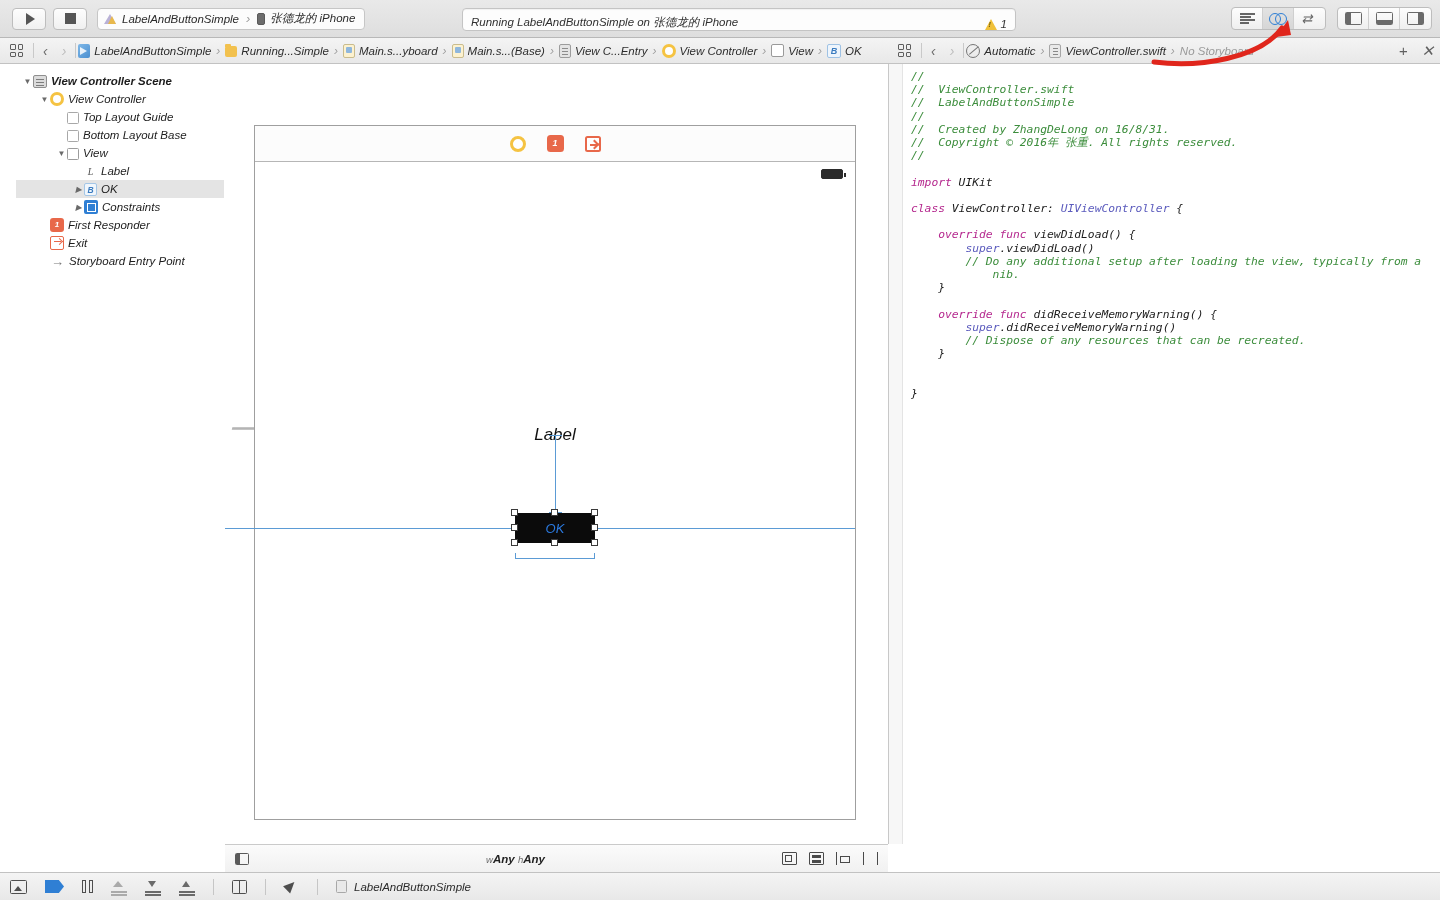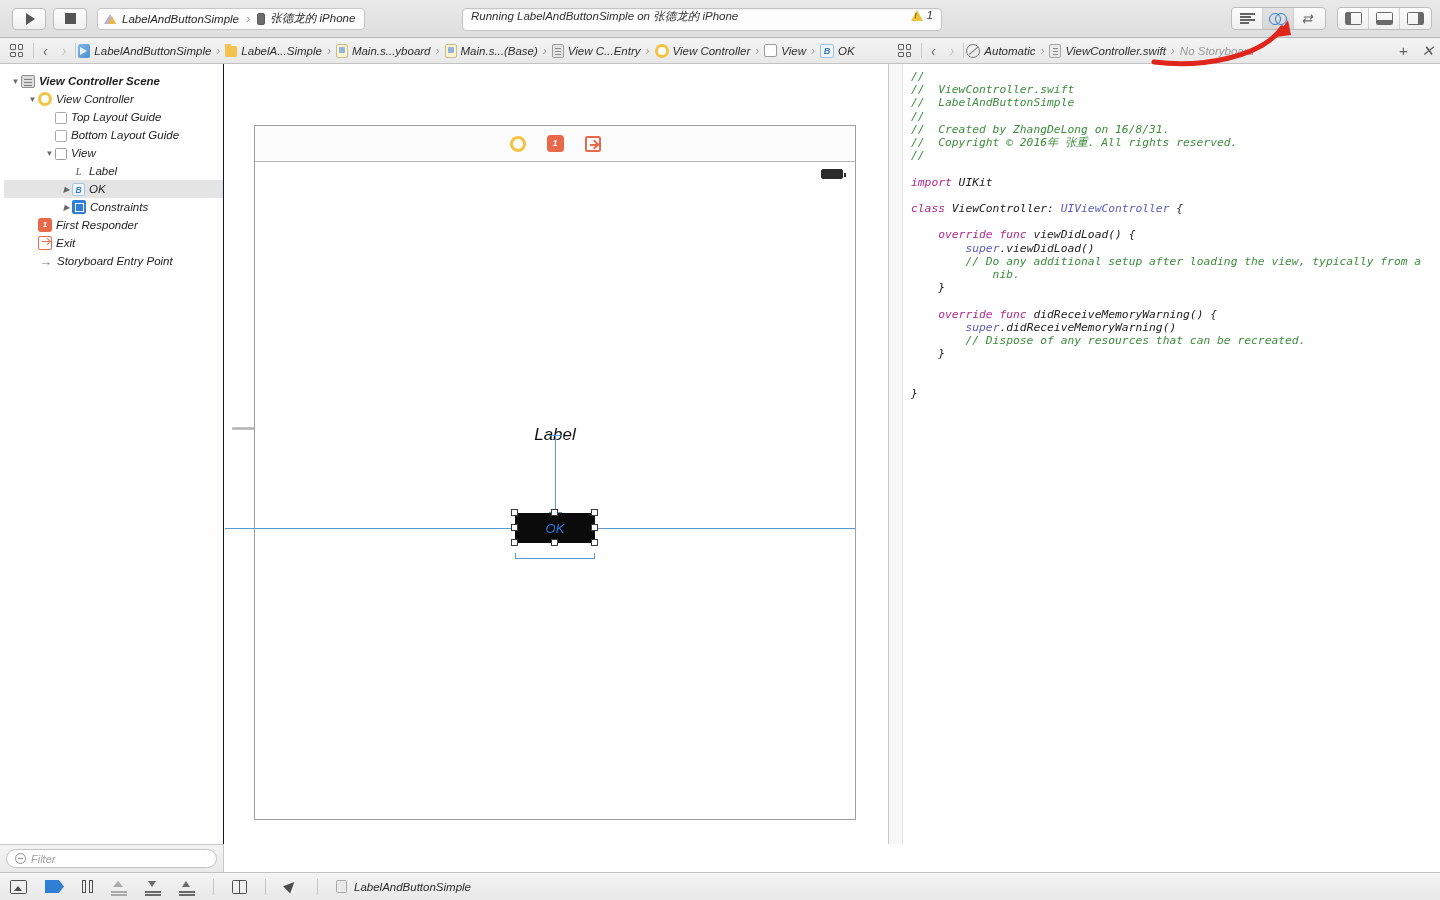--- a/index.html
+++ b/index.html
@@ -53,23 +53,23 @@
     content:''; position:absolute; left:4px; bottom:1px; width:0; height:0;
     border-left:4px solid transparent; border-right:4px solid transparent;
     border-bottom: 8px solid #e8b84c;
   }
   .ic-phone {
     width: 8px; height: 12px; border: 1.4px solid #5b5b5b; border-radius: 2px;
     background: #6d6d6d; display: inline-block;
   }
 
   .status-bar {
-    position: absolute; left: 462px; top: 8px; width: 480px; height: 23px;
+    position: absolute; left: 462px; top: 8px; width: 554px; height: 23px;
     background: #fdfdfd; border: 1px solid #c4c4c4; border-radius: 4px;
-    display: flex; align-items: flex-start; padding: 0 8px;
+    display: flex; align-items: flex-end; padding: 0 8px;
     box-shadow: 0 1px 1px rgba(0,0,0,.05) inset;
   }
   .status-text { font-size: 11.5px; color: #303030; flex: 1; }
   .warn-wrap { display: flex; align-items: center; gap: 4px; }
   .warn-tri {
     width: 0; height: 0; border-left: 6.5px solid transparent;
     border-right: 6.5px solid transparent; border-bottom: 11px solid #f0c13a;
     position: relative;
   }
   .warn-tri::after {
@@ -141,21 +141,21 @@
     color:#3a7bbf; font-size:9px; text-align:center; line-height:13px; font-weight:bold; }
   .mi-swift { background:#e9e9e9; border:1px solid #a6a6a6; border-radius:2px; }
   .mi-swift::after{content:'';position:absolute;left:2.5px;top:3px;right:2.5px;height:1px;background:#888;
     box-shadow:0 3px 0 #888,0 6px 0 #888;}
   .mi-auto { width: 14px; height: 14px; border-radius:50%; border:1.4px solid #777; }
   .mi-auto::after{content:'';position:absolute;left:1px;top:5px;width:12px;height:1.4px;background:#777;
     transform:rotate(-40deg);}
 
   
   .navigator {
-    position: absolute; left: 4px; top: 64px; width: 224px; bottom: 56px;
+    position: absolute; left: 16px; top: 64px; width: 224px; bottom: 56px;
     background: #ffffff; border-right: 5px solid #0f172a;
   }
   .nav-tree { padding-top: 8px; font-size: 11.5px; color: #1d1d1d; }
   .tr-row { height: 18px; display: flex; align-items: center; white-space: nowrap; }
   .tr-row.selected { background: #e4e4e4; }
   .tw { width: 11px; text-align: center; color: #6a6a6a; font-size: 8px; flex: none; }
   .tw.open::before { content: '▼'; }
   .tw.closed::before { content: '▶'; }
   .tr-ic { width: 15px; height: 15px; margin-right: 4px; position: relative; flex: none; }
   .tr-lbl { font-size: 11.5px; }
@@ -393,21 +393,21 @@
     <span class="jb-nav disabled">›</span>
     <span class="jb-sep"></span>
     <div class="crumbs" id="crumbs-left">
         <span class="crumb">
           <span class="mi mi-proj"></span>
           <span>LabelAndButtonSimple</span>
         </span>
         <span class="crumb-chev">›</span>
         <span class="crumb">
           <span class="mi mi-folder"></span>
-          <span>LabelA...Simple</span>
+          <span>Running...Simple</span>
         </span>
         <span class="crumb-chev">›</span>
         <span class="crumb">
           <span class="mi mi-sb"></span>
           <span>Main.s...yboard</span>
         </span>
         <span class="crumb-chev">›</span>
         <span class="crumb">
           <span class="mi mi-sb"></span>
           <span>Main.s...(Base)</span>
@@ -480,21 +480,21 @@
           <span class="tr-lbl">View Controller</span>
         </div>
         <div class="tr-row" style="padding-left: 40px;">
           <span class="tw"></span>
           <span class="tr-ic ic-guide"></span>
           <span class="tr-lbl">Top Layout Guide</span>
         </div>
         <div class="tr-row" style="padding-left: 40px;">
           <span class="tw"></span>
           <span class="tr-ic ic-guide"></span>
-          <span class="tr-lbl">Bottom Layout Guide</span>
+          <span class="tr-lbl">Bottom Layout Base</span>
         </div>
         <div class="tr-row" style="padding-left: 40px;">
           <span class="tw open"></span>
           <span class="tr-ic ic-view2"></span>
           <span class="tr-lbl">View</span>
         </div>
         <div class="tr-row" style="padding-left: 57px;">
           <span class="tw"></span>
           <span class="tr-ic ic-label2">L</span>
           <span class="tr-lbl">Label</span>
@@ -518,26 +518,20 @@
           <span class="tw"></span>
           <span class="tr-ic ic-exit"></span>
           <span class="tr-lbl">Exit</span>
         </div>
         <div class="tr-row" style="padding-left: 23px;">
           <span class="tw"></span>
           <span class="tr-ic ic-entry">→</span>
           <span class="tr-lbl">Storyboard Entry Point</span>
         </div>
       </div>
-  </div>
-  <div class="filter-bar">
-    <div class="filter-field">
-      <span class="ic-filter"></span>
-      <span class="filter-ph">Filter</span>
-    </div>
   </div>
 
   <div class="canvas-area">
     <div class="entry-arrow">⟶</div>
     <div class="ib-doc">
       <div class="scene-dock">
         <span class="dock-vc"></span>
         <span class="dock-fr">1</span>
         <span class="dock-exit"></span>
       </div>
@@ -559,20 +553,32 @@
         <div class="handle" style="left:256px;top:361px;"></div>
         <div class="handle" style="left:336px;top:361px;"></div>
         <div class="handle" style="left:256px;top:376px;"></div>
         <div class="handle" style="left:296px;top:376px;"></div>
         <div class="handle" style="left:336px;top:376px;"></div>
         <div class="bottombracket"></div>
       </div>
     </div>
   </div>
 
+  <div class="canvas-bottom">
+    <span class="cb-panel"></span>
+    <div class="size-class">
+      <span class="pfx">w</span><b>Any</b>&nbsp;<span class="pfx">h</span><b>Any</b>
+    </div>
+    <div class="cb-tools">
+      <span class="cb-ic nest"></span>
+      <span class="cb-ic align"></span>
+      <span class="cb-ic pin"></span>
+      <span class="cb-ic res"></span>
+    </div>
+  </div>
 
   <div class="editor">
     <div class="gutter"></div>
     <div class="code" id="code"><div><span class="cm">//</span></div><div><span class="cm">//  ViewController.swift</span></div><div><span class="cm">//  LabelAndButtonSimple</span></div><div><span class="cm">//</span></div><div><span class="cm">//  Created by ZhangDeLong on 16/8/31.</span></div><div><span class="cm">//  Copyright © 2016年 张重. All rights reserved.</span></div><div><span class="cm">//</span></div><div>&nbsp;</div><div><span class="kw">import</span><span class="pl"> UIKit</span></div><div>&nbsp;</div><div><span class="kw">class</span><span class="pl"> ViewController: </span><span class="ty">UIViewController</span><span class="pl"> {</span></div><div>&nbsp;</div><div><span class="kw">    override func</span><span class="pl"> viewDidLoad() {</span></div><div><span class="pl">        </span><span class="ty">super</span><span class="pl">.viewDidLoad()</span></div><div><span class="cm">        // Do any additional setup after loading the view, typically from a</span></div><div><span class="cm">            nib.</span></div><div><span class="pl">    }</span></div><div>&nbsp;</div><div><span class="kw">    override func</span><span class="pl"> didReceiveMemoryWarning() {</span></div><div><span class="pl">        </span><span class="ty">super</span><span class="pl">.didReceiveMemoryWarning()</span></div><div><span class="cm">        // Dispose of any resources that can be recreated.</span></div><div><span class="pl">    }</span></div><div>&nbsp;</div><div>&nbsp;</div><div><span class="pl">}</span></div></div>
   </div>
 
   <div class="debugbar">
     <span class="db-ic db-hide"></span>
     <span class="db-bp"></span>
     <span class="db-pause">

